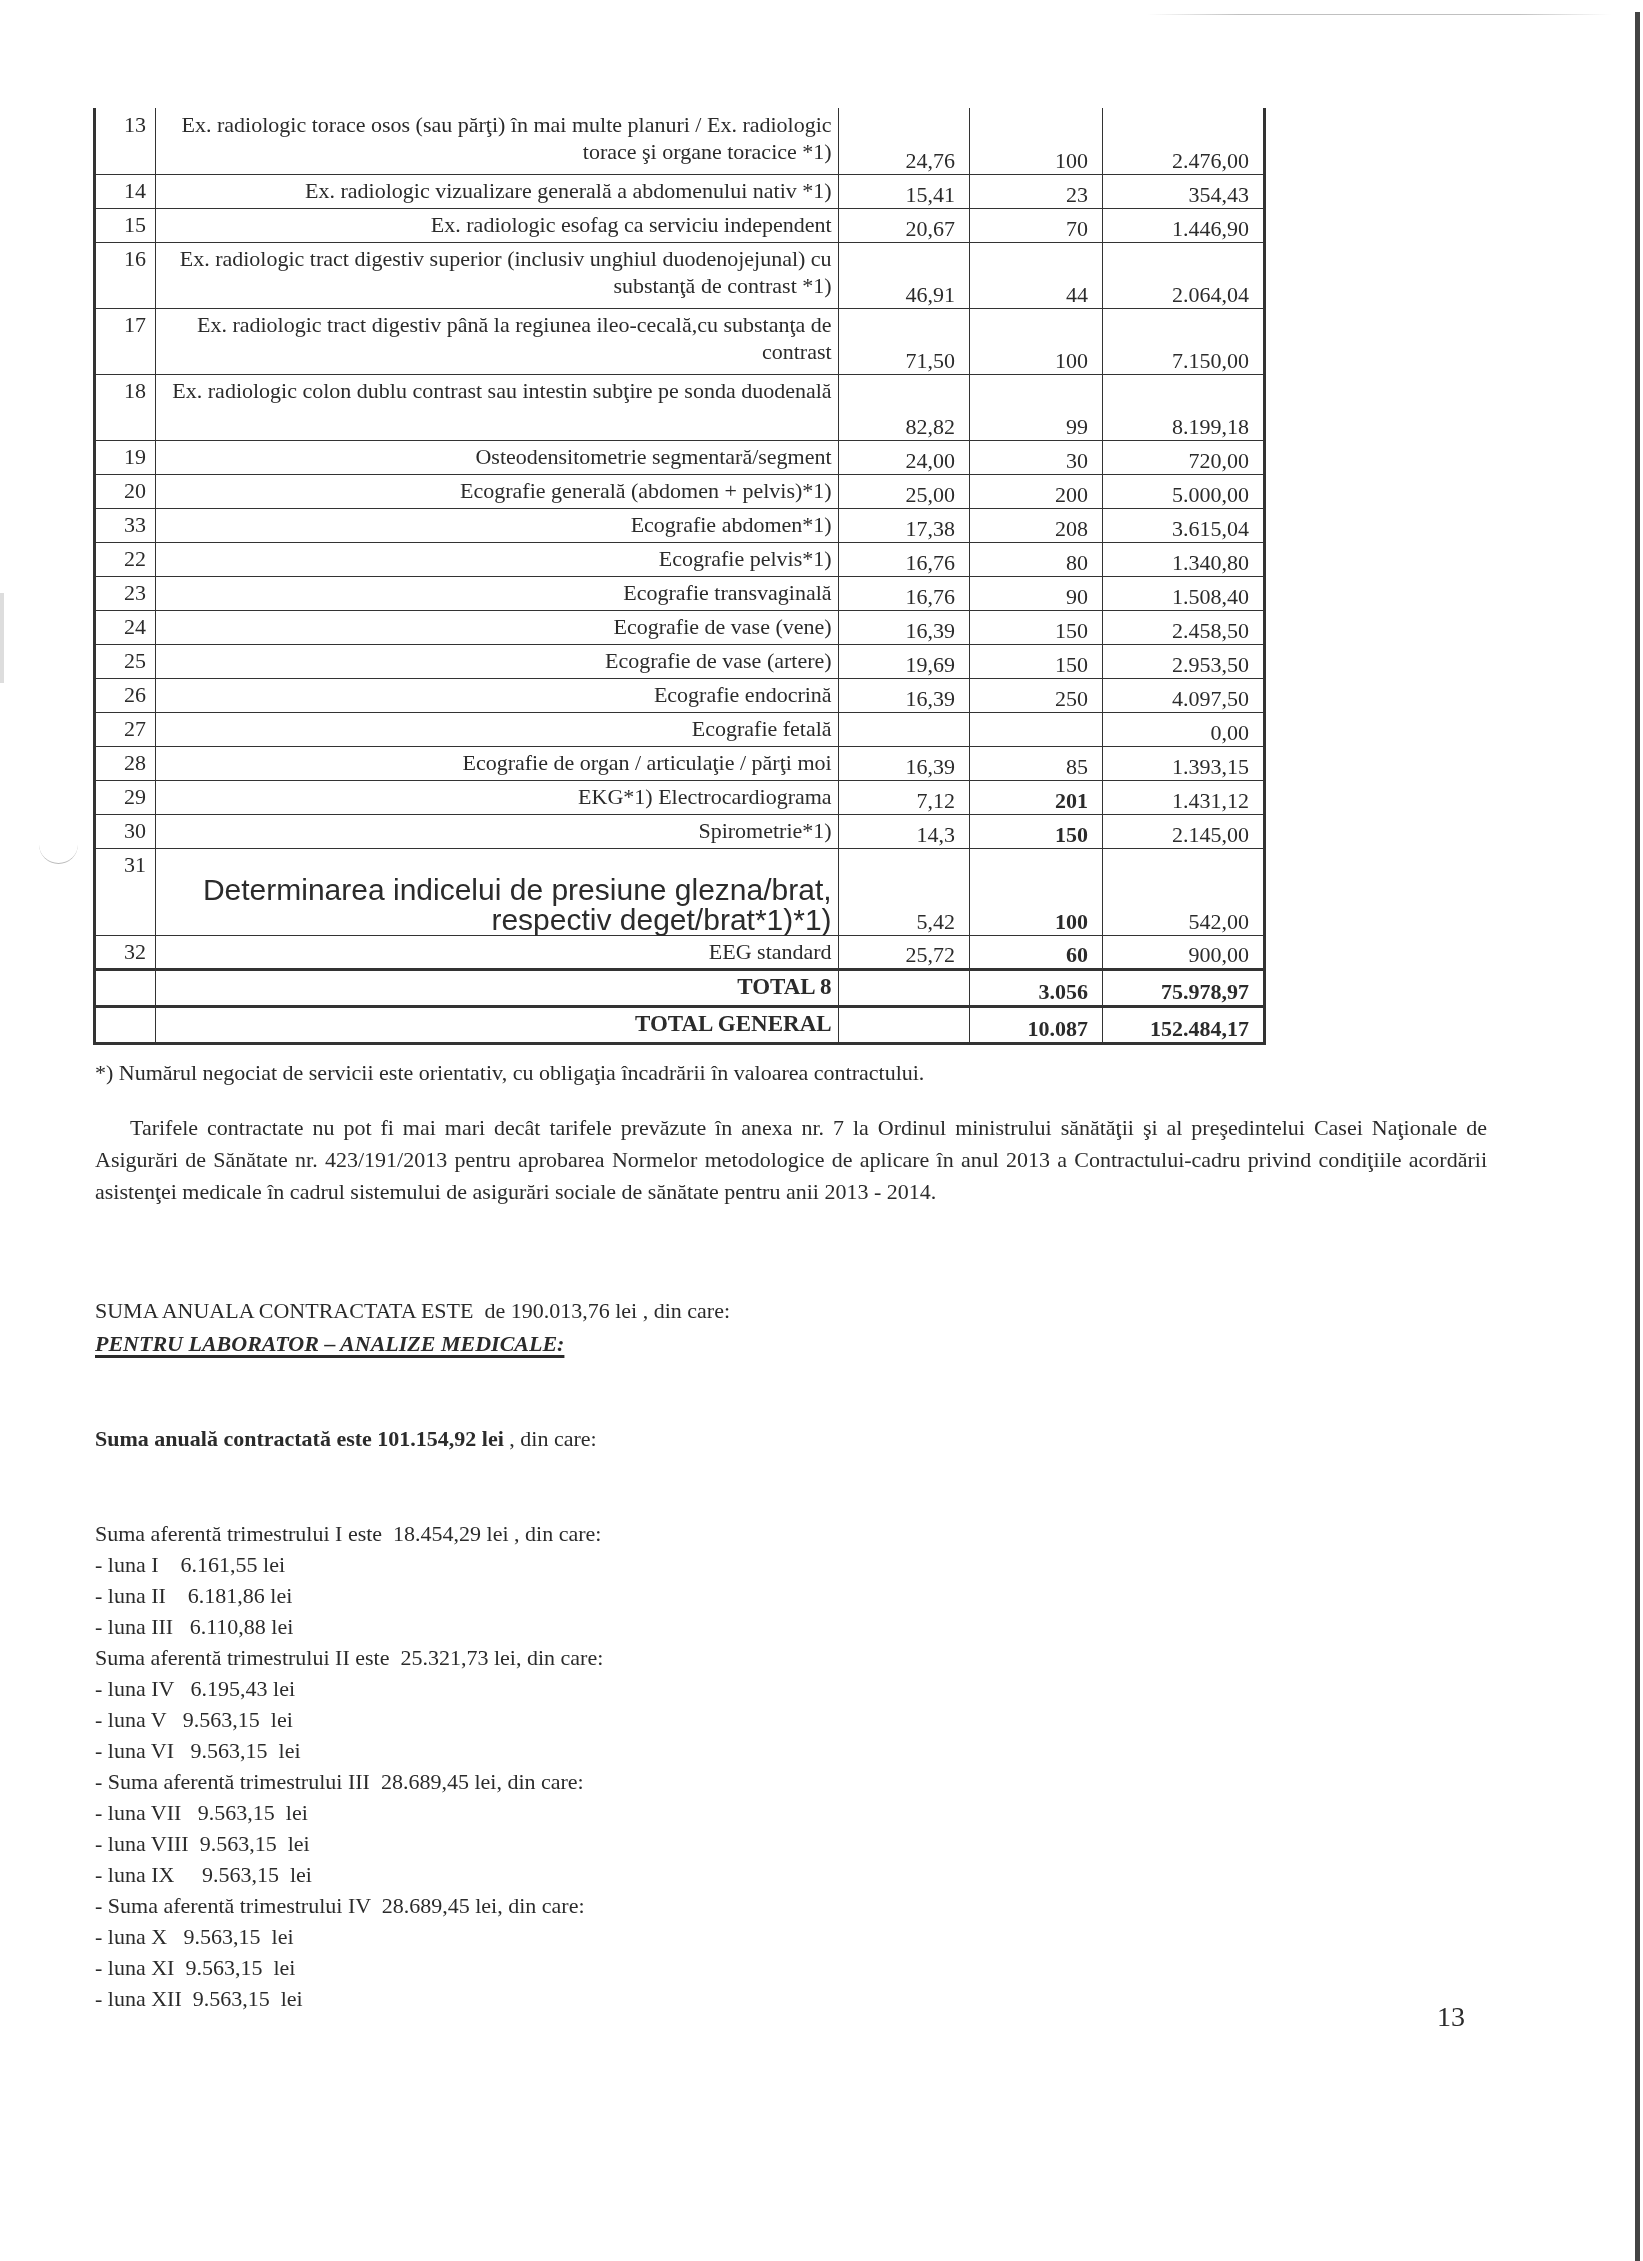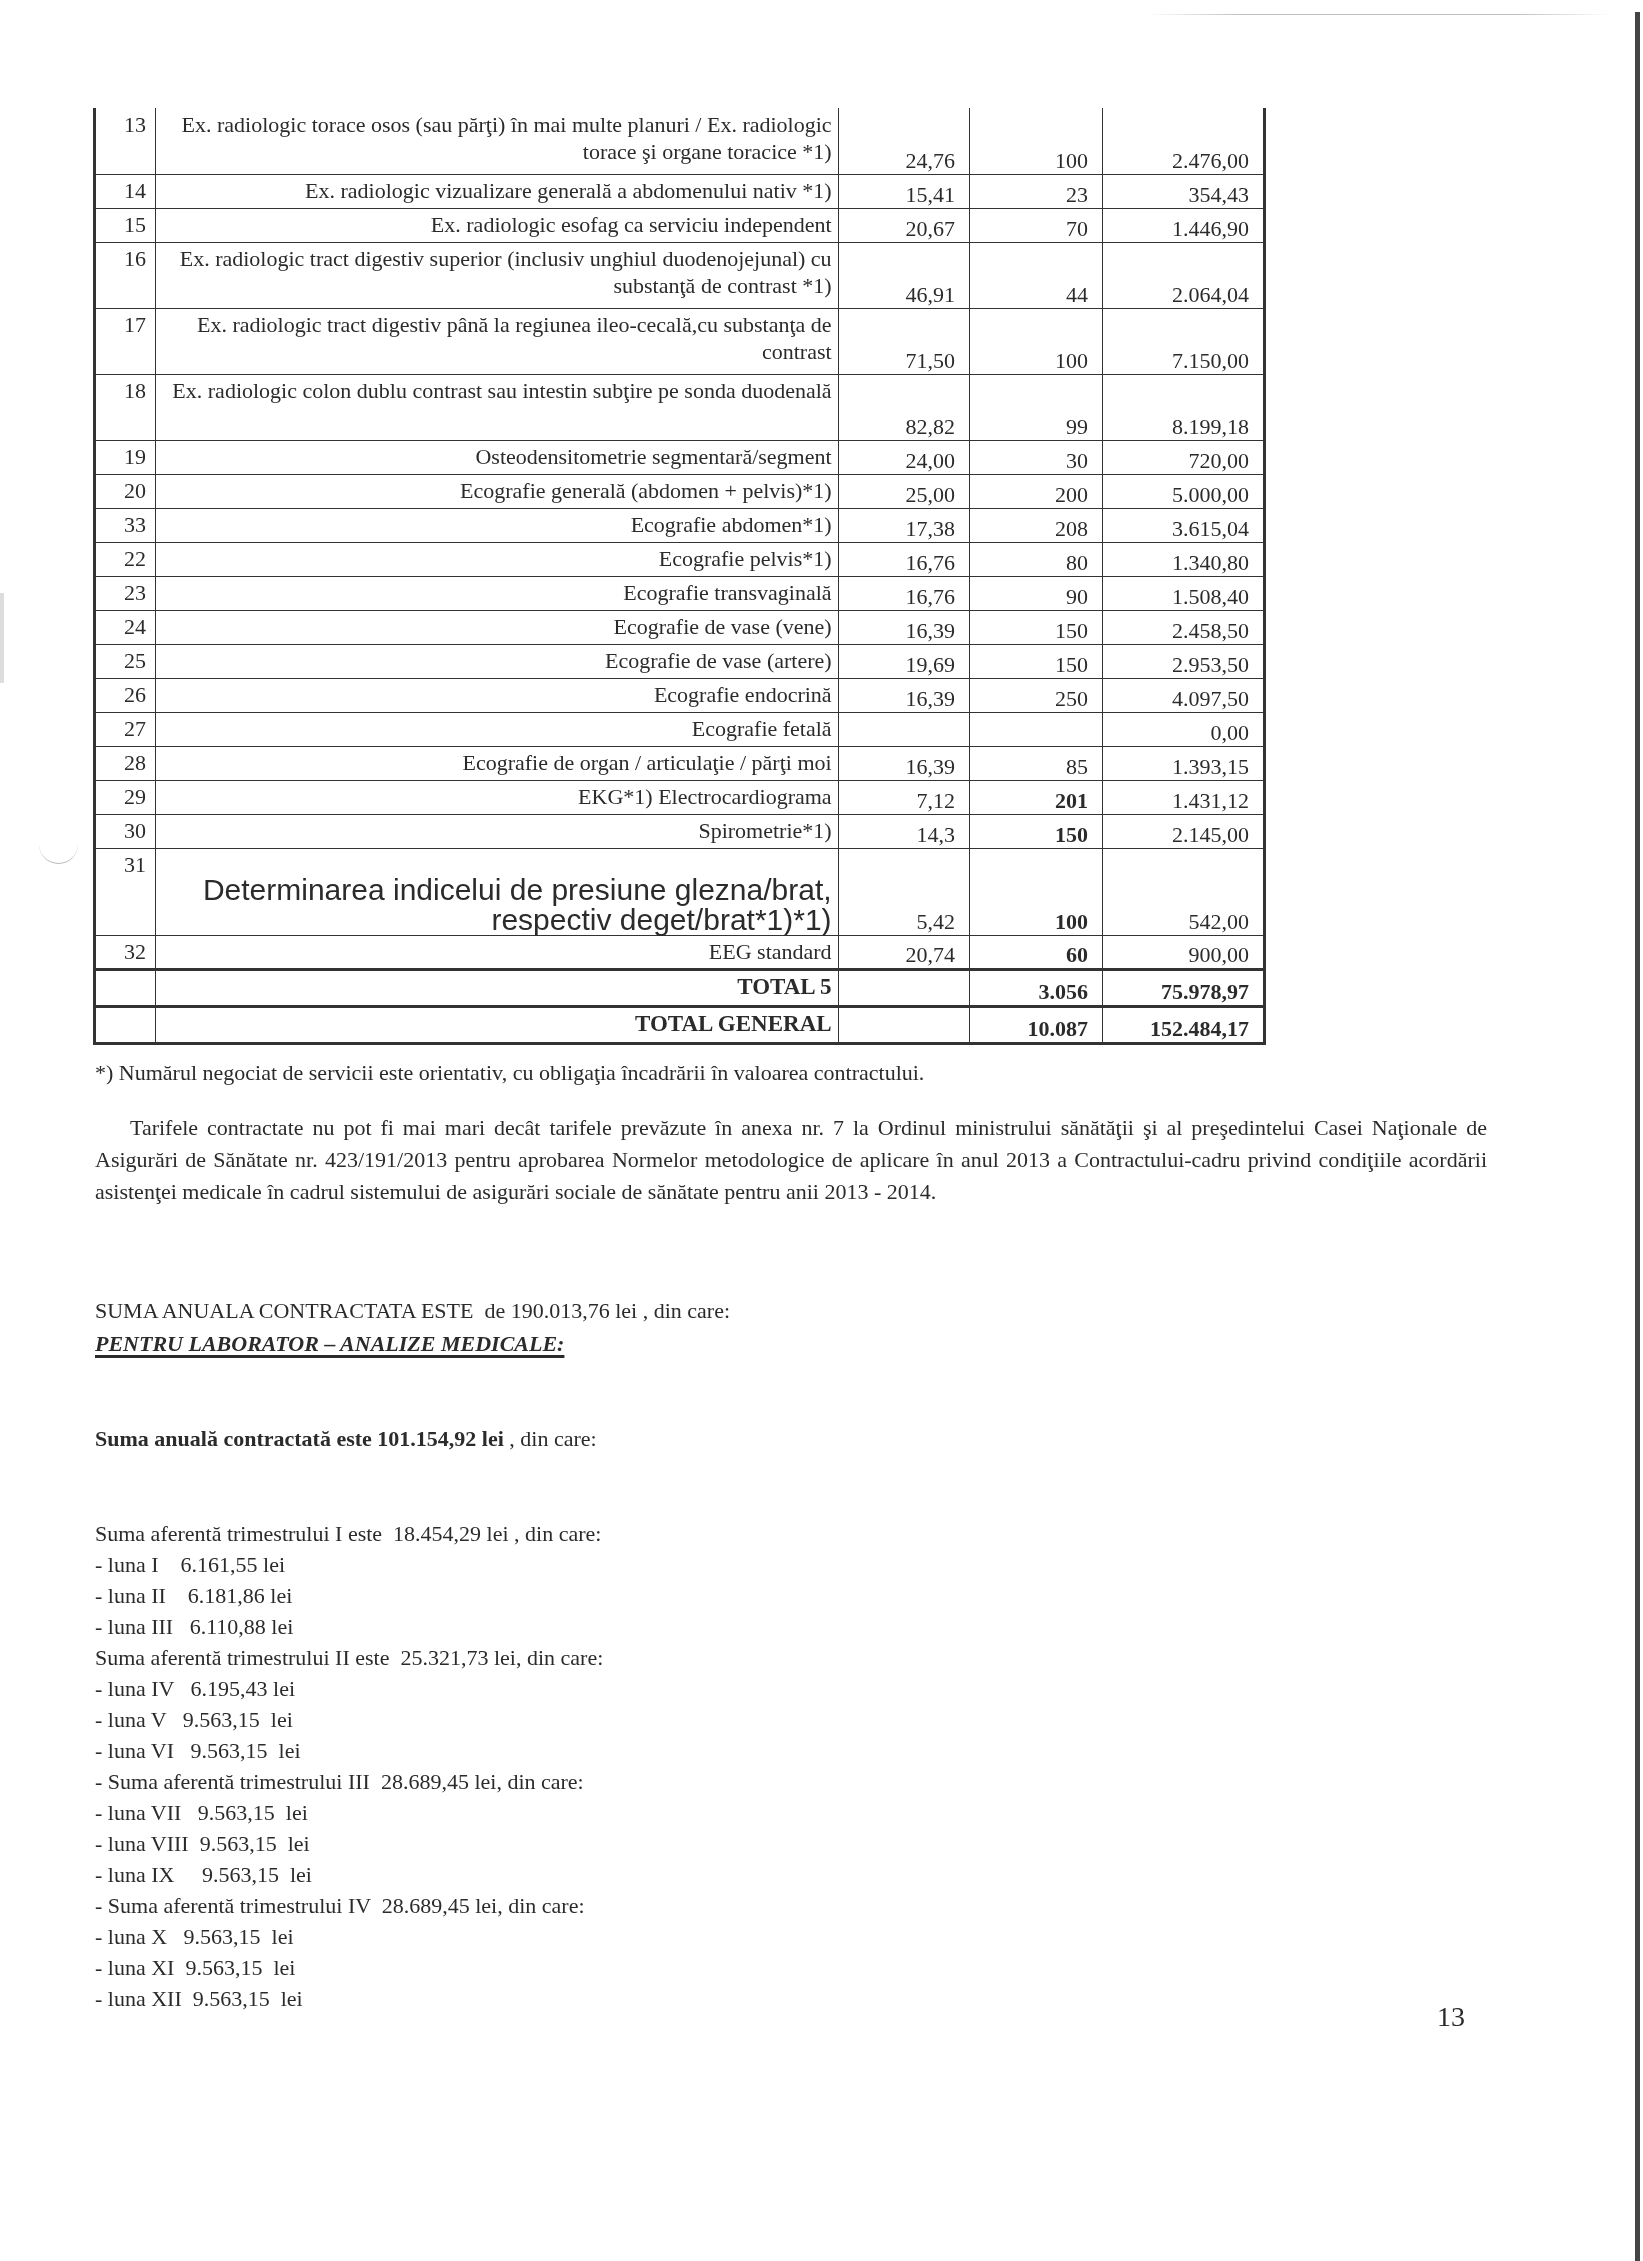--- a/index.html
+++ b/index.html
@@ -209,27 +209,27 @@
       <tr class="h2">
         <td class="nr left-edge">31</td>
         <td class="desc sans" style="padding-top: 26px;">Determinarea indicelui de presiune glezna/brat, respectiv deget/brat*1)*1)</td>
         <td class="num">5,42</td>
         <td class="num bold">100</td>
         <td class="num right-edge">542,00</td>
       </tr>
       <tr class="h1">
         <td class="nr left-edge">32</td>
         <td class="desc">EEG standard</td>
-        <td class="num">20,74</td>
+        <td class="num">25,72</td>
         <td class="num bold">60</td>
         <td class="num right-edge">900,00</td>
       </tr>
       <tr class="tot">
         <td class="nr left-edge"></td>
-        <td class="desc">TOTAL  5</td>
+        <td class="desc">TOTAL  8</td>
         <td class="num"></td>
         <td class="num">3.056</td>
         <td class="num right-edge">75.978,97</td>
       </tr>
       <tr class="tot last">
         <td class="nr left-edge"></td>
         <td class="desc">TOTAL GENERAL</td>
         <td class="num"></td>
         <td class="num">10.087</td>
         <td class="num right-edge">152.484,17</td>

